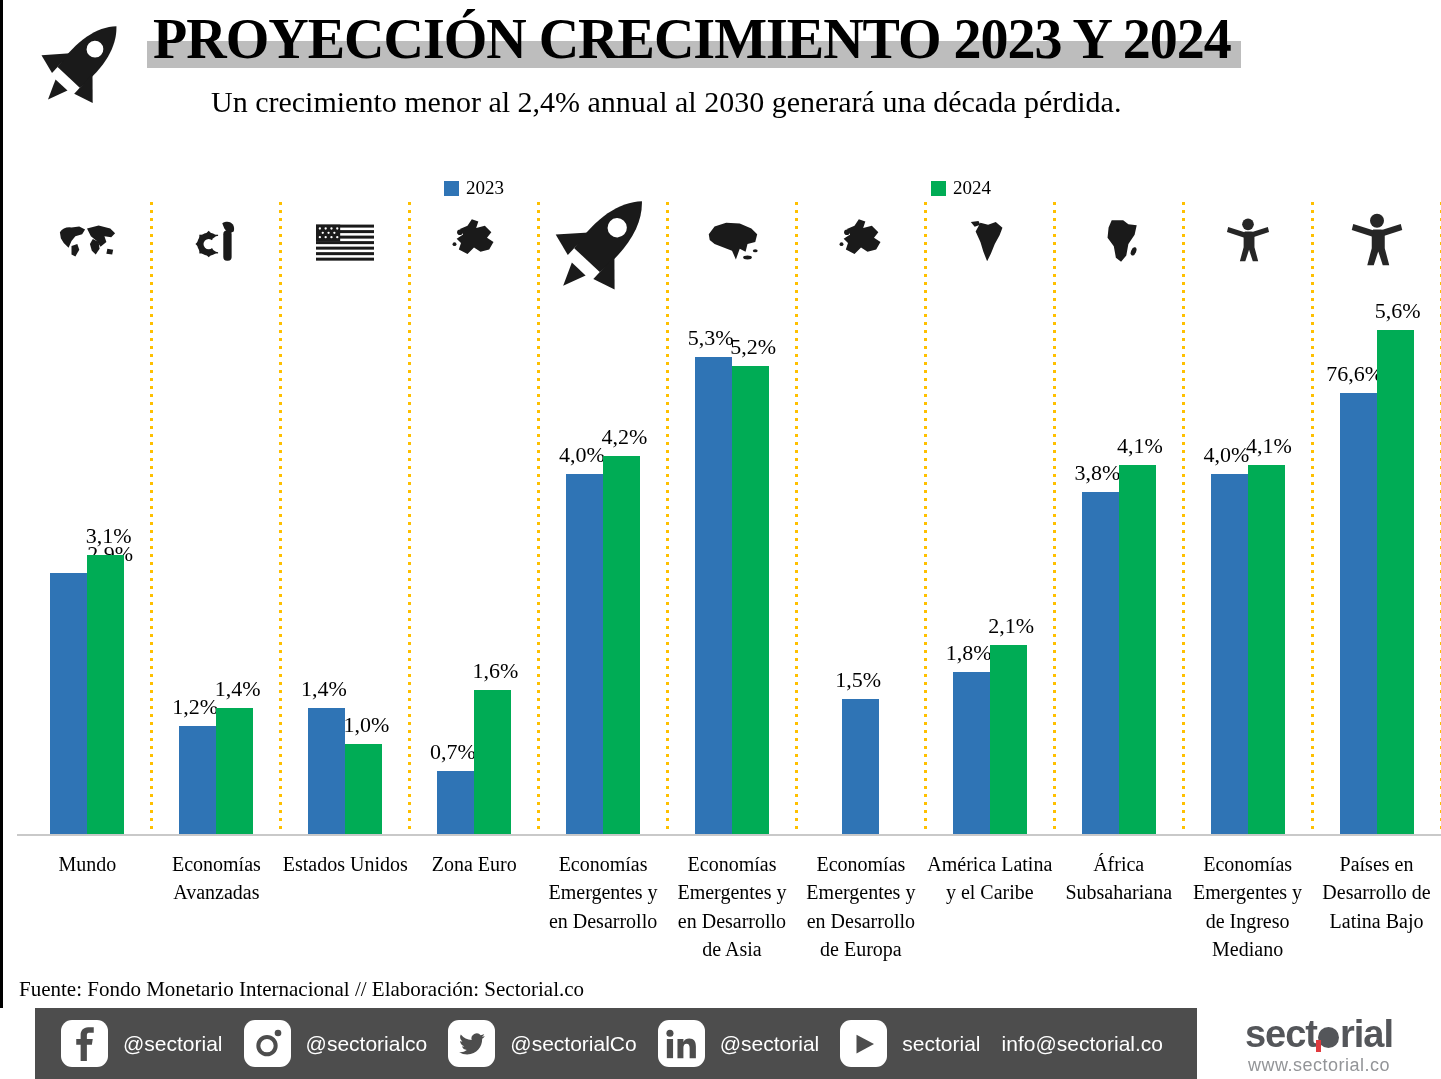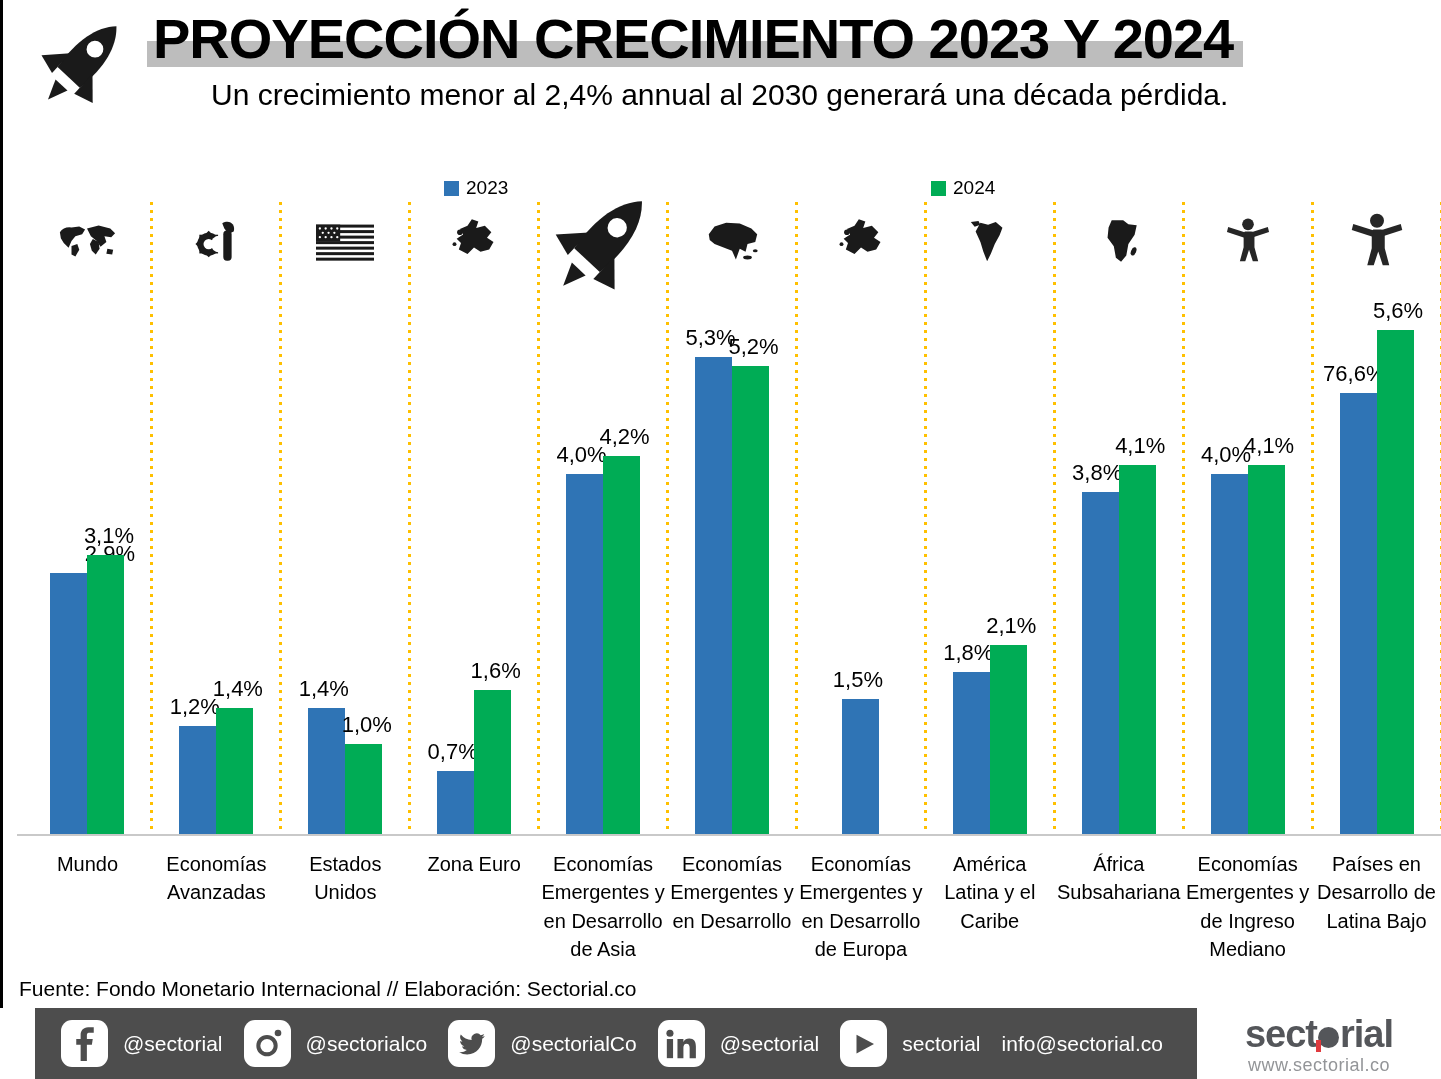--- a/index.html
+++ b/index.html
@@ -5,36 +5,36 @@
   * { box-sizing: border-box; margin: 0; padding: 0; }
   body {
     width: 1441px; height: 1079px; overflow: hidden;
     font-family: "Liberation Sans", sans-serif;
     background: #ffffff; color: #000;
     position: relative;
   }
   .page { position: relative; width: 1441px; height: 1079px; }
   .content {
     position: absolute; left: 0; top: 0; right: 0; height: 1008px;
-    background: #fff; border-left: 3px solid #000;
+    background: #fff; border-left: 3px solid #000; font-family: Liberation Serif, serif;
   }
 
   
   .header { position: relative; padding-top: 8px; height: 196px; }
   .header-rocket { position: absolute; left: 24px; top: 6px; width: 112px; height: 112px; }
   .header-rocket svg { width: 100%; height: 100%; }
   .title {
     margin-left: 150px; font-size: 56px; font-weight: bold;
     letter-spacing: -1px; line-height: 1.12; white-space: nowrap;
   }
   .title .hl {
     background: linear-gradient(to bottom, transparent 54%, #bdbdbd 54%, #bdbdbd 96%, transparent 96%);
     padding: 0 10px 0 6px; margin-left: -6px;
   }
-  .subtitle { margin-left: 208px; margin-top: 7px; font-size: 30px; white-space: nowrap; }
+  .subtitle { margin-left: 208px; margin-top: 14px; font-size: 30px; white-space: nowrap; }
 
   .legend-item { position: absolute; top: 177px; display: flex; align-items: center; gap: 7px; font-size: 19px; }
   .legend-item .swatch { width: 15px; height: 15px; display: inline-block; }
   #legend-0 { left: 441px; }
   #legend-1 { left: 928px; }
 
   
   .chart-zone { position: relative; margin-top: 6px; height: 632px; }
   .sep {
     position: absolute; top: 0; bottom: 0; width: 3px; z-index: 0;
@@ -348,22 +348,22 @@
         <div class="sep" style="left: 1178.68px;"></div>
         <div class="sep" style="left: 1307.59px;"></div>
         <div class="sep" style="left: 1436.5px;"></div>
       </div>
     <div class="baseline"></div>
     <div class="labels-row" id="labels-row">
         <div class="label-cell">Mundo</div>
         <div class="label-cell">Economías Avanzadas</div>
         <div class="label-cell">Estados Unidos</div>
         <div class="label-cell">Zona Euro</div>
+        <div class="label-cell">Economías Emergentes y en Desarrollo</div>
         <div class="label-cell">Economías Emergentes y en Desarrollo de Asia</div>
-        <div class="label-cell">Economías Emergentes y en Desarrollo</div>
         <div class="label-cell">Economías Emergentes y en Desarrollo de Europa</div>
         <div class="label-cell">América Latina y el Caribe</div>
         <div class="label-cell">África Subsahariana</div>
         <div class="label-cell">Economías Emergentes y de Ingreso Mediano</div>
         <div class="label-cell">Países en Desarrollo de Latina Bajo</div>
       </div>
 
     <div class="fuente">Fuente: Fondo Monetario Internacional // Elaboración: Sectorial.co</div>
   </div>
 

